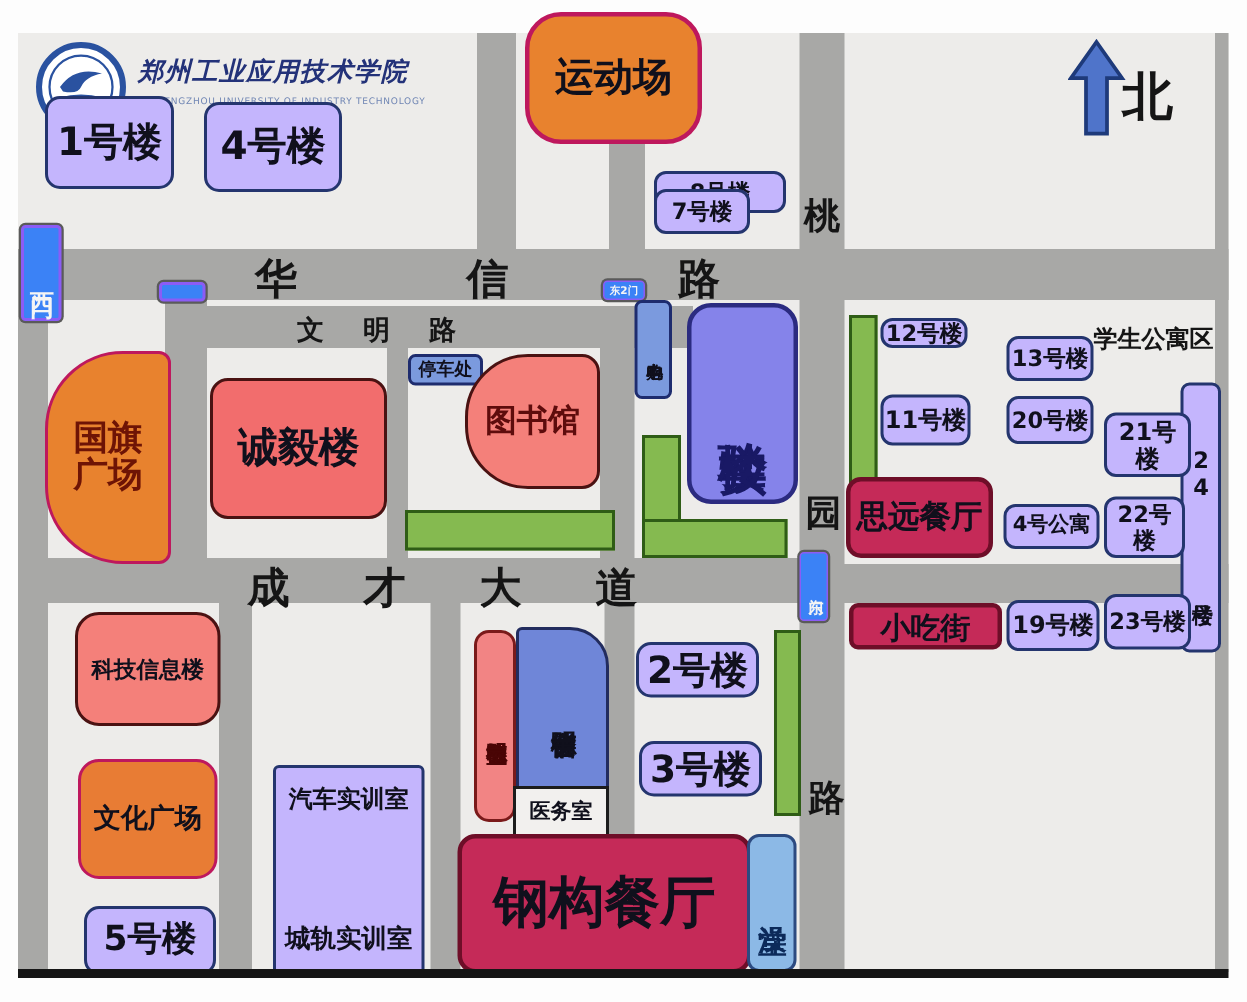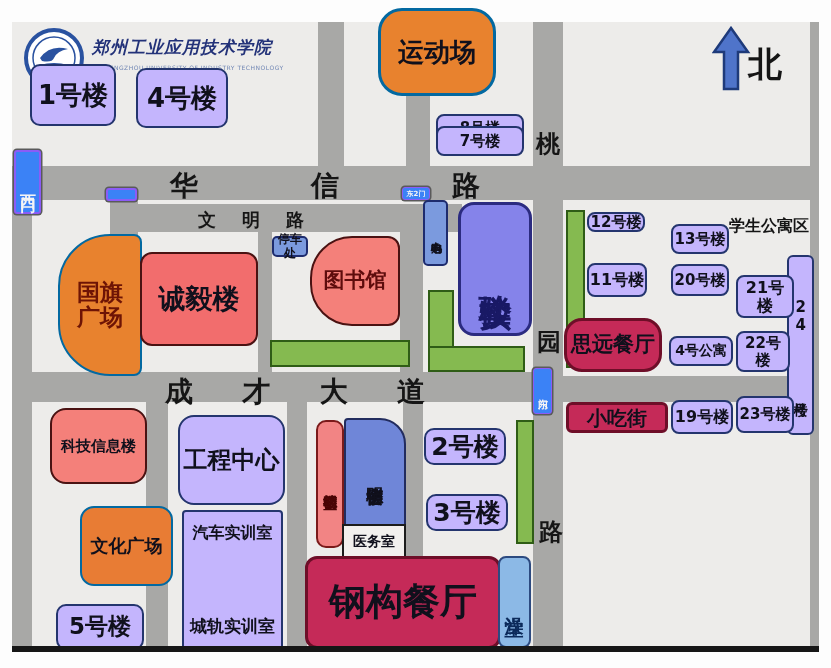--- a/index.html
+++ b/index.html
@@ -6,21 +6,21 @@
   .stage{position:relative;width:831px;height:668px;background:#fdfdfd;overflow:hidden;
          font-family:"DejaVu Sans","Liberation Sans",sans-serif;}
   .frame{position:absolute;left:12px;top:22px;width:807px;height:626px;background:#edecea;}
   .road{position:absolute;background:#a8a8a6;}
   .abs{position:absolute;box-sizing:border-box;}
   .bld{position:absolute;box-sizing:border-box;display:flex;align-items:center;justify-content:center;
        font-weight:bold;color:#10101c;text-align:center;line-height:1.1;}
   .blue{background:#c4b5fd;border:2px solid #24356e;border-radius:8px;}
   .blue2{background:#7b9ade;border:2px solid #1e2c6e;border-radius:5px;}
   .salmon{background:#f4807a;border:2px solid #4a1212;}
-  .orange{background:#e8822e;border:2px solid #0369a1;margin-left:28px;}
+  .orange{background:#e8822e;border:2px solid #be185d;}
   .crimson{background:#c52a58;border:3px solid #6e0e28;border-radius:10px;}
   .green{background:#85ba50;border:2px solid #2f5d16;}
   .blacktag{background:#3b82f6;color:#f5f5f5;border:2px solid #8b5cf6;box-shadow:0 0 0 1.5px #5a5a5a;
             border-radius:3px;display:flex;align-items:center;justify-content:center;font-weight:bold;}
   .v{writing-mode:vertical-rl;text-orientation:upright;}
   .roadchar{position:absolute;color:#151515;font-weight:bold;}
 </style>
 </head>
 <body>
 
@@ -84,26 +84,26 @@
     <span>道</span>
   </div>
   <div class="roadchar" style="left:536px;top:128px;font-size:24px;">桃</div>
   <div class="roadchar" style="left:537px;top:326px;font-size:24px;">园</div>
   <div class="roadchar" style="left:539px;top:516px;font-size:24px;">路</div>
 
   <div class="bld blue" style="left:30px;top:64px;width:86px;height:62px;font-size:26px;border-radius:10px;">1号楼</div>
   <div class="bld blue" style="left:136px;top:68px;width:92px;height:60px;font-size:26px;border-radius:10px;">4号楼</div>
   <div class="bld orange" style="left:350px;top:8px;width:118px;height:88px;font-size:26px;border-radius:24px;border-width:3px;">运动场</div>
   <div class="bld blue" style="left:436px;top:86px;width:88px;height:28px;font-size:15px;margin-top:28px;">8号楼</div>
-  <div class="bld blue" style="left:436px;top:126px;width:88px;height:30px;font-size:15px;">7号楼</div>
+  <div class="bld blue" style="left:436px;top:126px;width:64px;height:30px;font-size:15px;">7号楼</div>
 
   <div class="bld orange" style="left:30px;top:234px;width:84px;height:142px;font-size:23px;border-radius:52px 8px 8px 52px;color:#6e1405;white-space:pre-line;">国旗
 广场</div>
   <div class="bld salmon" style="left:140px;top:252px;width:118px;height:94px;font-size:27px;border-radius:12px;background:#f26d6d;">诚毅楼</div>
-  <div class="bld blue2" style="left:272px;top:236px;width:36px;height:21px;font-size:12px;">停车处</div>
+  <div class="bld blue2" style="left:272px;top:236px;width:50px;height:21px;font-size:12px;">停车处</div>
   <div class="bld salmon" style="left:310px;top:236px;width:90px;height:90px;font-size:21px;border-radius:42px 12px 12px 42px;color:#5e0c0c;">图书馆</div>
   <div class="bld green" style="left:270px;top:340px;width:140px;height:27px;"></div>
 
   <div class="bld blue2 v" style="left:423px;top:200px;width:25px;height:66px;font-size:11px;">购电中心</div>
   <div class="bld v" style="left:458px;top:202px;width:74px;height:134px;font-size:33px;background:#8583ea;border:3px solid #2b2b80;border-radius:16px;color:#191965;">实验楼</div>
   <div class="bld green" style="left:428px;top:290px;width:26px;height:82px;border-bottom:none;"></div>
   <div class="bld green" style="left:428px;top:346px;width:97px;height:26px;"></div>
 
   <div class="bld green" style="left:566px;top:210px;width:19px;height:158px;"></div>
   <div class="bld blue" style="left:587px;top:212px;width:58px;height:20px;font-size:15px;text-align:center;">12号楼</div>
@@ -112,29 +112,28 @@
   <div class="bld blue" style="left:587px;top:263px;width:60px;height:34px;font-size:16px;">11号楼</div>
   <div class="bld blue" style="left:671px;top:264px;width:58px;height:32px;font-size:15px;">20号楼</div>
 
   <div class="bld blue" style="left:787px;top:255px;width:27px;height:180px;border-radius:6px;"></div>
   <div class="bld blue v" style="left:789px;top:294px;width:23px;height:44px;font-size:15px;border:none;background:transparent;">24</div>
   <div class="bld blue v" style="left:789px;top:368px;width:23px;height:48px;font-size:14px;border:none;background:transparent;">号楼</div>
   <div class="bld blue" style="left:736px;top:255px;width:58px;height:43px;font-size:16px;margin-top:20px;">21号楼</div>
   <div class="bld blue" style="left:736px;top:331px;width:54px;height:41px;font-size:15px;">22号楼</div>
   <div class="bld blue" style="left:736px;top:396px;width:58px;height:37px;font-size:15px;">23号楼</div>
 
-  <div class="bld crimson" style="left:564px;top:318px;width:98px;height:54px;font-size:21px;border-radius:18px;">思远餐厅</div>
+  <div class="bld crimson" style="left:564px;top:318px;width:98px;height:54px;font-size:21px;">思远餐厅</div>
   <div class="bld blue" style="left:669px;top:336px;width:64px;height:30px;font-size:14px;">4号公寓</div>
   <div class="bld crimson" style="left:566px;top:402px;width:102px;height:31px;font-size:20px;border-radius:6px;">小吃街</div>
   <div class="bld blue" style="left:671px;top:400px;width:62px;height:34px;font-size:16px;">19号楼</div>
 
   <div class="bld salmon" style="left:50px;top:408px;width:97px;height:76px;font-size:15px;border-radius:16px;">科技信息楼</div>
   <div class="bld orange" style="left:52px;top:506px;width:93px;height:80px;font-size:18px;border-radius:14px;background:#e87c34;">文化广场</div>
   <div class="bld blue" style="left:56px;top:604px;width:88px;height:46px;font-size:23px;border-radius:10px;">5号楼</div>
-  <div class="bld blue" style="left:178px;top:415px;width:107px;height:90px;font-size:24px;border-radius:16px;">工程中心</div>
   <div class="bld blue" style="left:182px;top:510px;width:101px;height:140px;border-radius:4px;flex-direction:column;justify-content:space-between;padding:12px 0;">
     <span style="font-size:16px;">汽车实训室</span>
     <span style="font-size:17px;">城轨实训室</span>
   </div>
 
   <div class="bld v" style="left:316px;top:420px;width:28px;height:128px;font-size:14px;background:#f28484;border:2px solid #7a1a1a;border-radius:10px;color:#4a0505;">明德楼教室</div>
   <div class="bld v" style="left:344px;top:418px;width:62px;height:112px;font-size:17px;background:#6f86d8;border:2px solid #222c5e;border-radius:4px 26px 4px 4px;">明德楼宿舍</div>
   <div class="bld" style="left:342px;top:524px;width:64px;height:36px;font-size:14px;background:#f2f0ee;border:2.5px solid #1c1c1c;">医务室</div>
   <div class="bld blue" style="left:424px;top:428px;width:82px;height:37px;font-size:25px;border-radius:10px;text-align:right;">2号楼</div>
   <div class="bld blue" style="left:426px;top:494px;width:82px;height:37px;font-size:25px;border-radius:10px;">3号楼</div>

